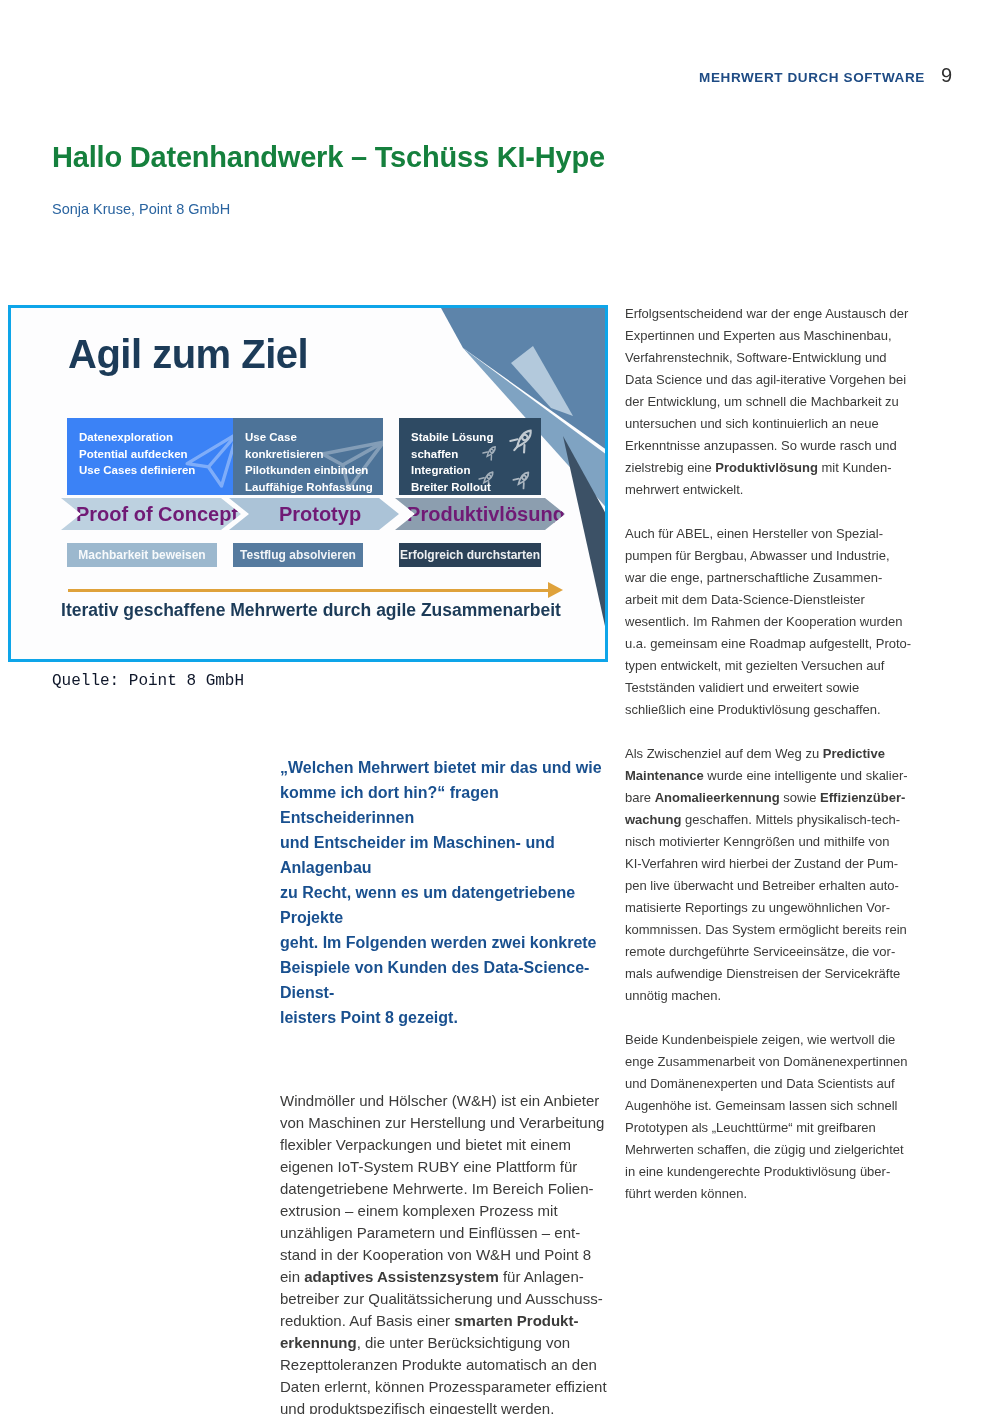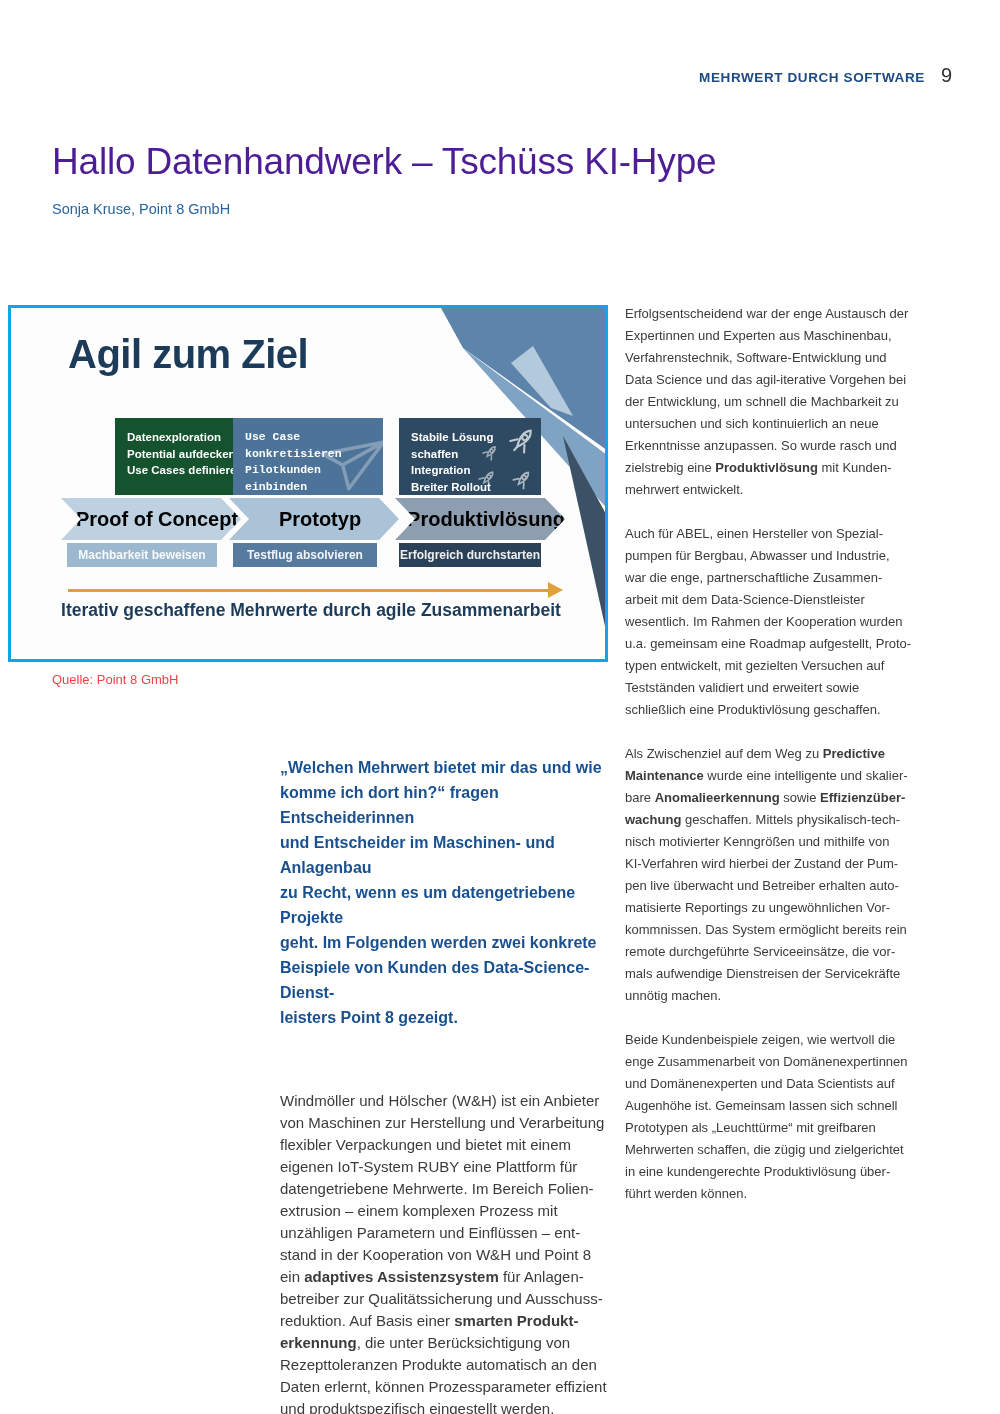--- a/index.html
+++ b/index.html
@@ -14,21 +14,21 @@
   .page-header { position:absolute; top:64px; right:48px; display:flex; align-items:baseline; }
   .running-title {
     font-size:13.5px; font-weight:700; letter-spacing:0.6px;
     color:#1e4b84;
   }
   .page-number { font-size:20px; color:#2f2f2f; margin-left:16px; font-weight:400; }
 
   
   .article-title {
     position:absolute; left:52px; top:141px; width:700px;
-    font-size:37px; font-weight:400; color:#4c1d95; letter-spacing:-0.2px;
+    font-size:29px; font-weight:700; color:#15803d; letter-spacing:-0.2px;
   }
   .article-byline {
     position:absolute; left:52px; top:201px;
     font-size:14.5px; color:#2a64a0;
   }
 
   
   .figure {
     position:absolute; left:8px; top:305px; width:600px; height:357px;
     background:#fdfdfe; border:3px solid #0ea5e9; overflow:hidden;
@@ -42,58 +42,58 @@
   .decorA { background:#5d84aa; clip-path:polygon(430px 0px, 600px 0px, 600px 145px, 452px 40px); }
   .decorB { background:#7fa3c2; clip-path:polygon(452px 40px, 600px 150px, 600px 205px); }
   .decorC { background:#3c5166; clip-path:polygon(552px 128px, 600px 215px, 600px 345px); }
   .decorD { background:#b3c9dc; clip-path:polygon(500px 55px, 522px 38px, 562px 108px, 540px 100px); }
 
   .phase-box {
     position:absolute; top:110px; height:77px; z-index:3;
     padding:11px 10px 0 12px; overflow:hidden;
     font-size:11.5px; line-height:16.5px; font-weight:700; color:#ffffff;
   }
-  .pb1 { left:56px;  width:180px; background:#14532d;margin-left:48px; }
-  .pb2 { left:222px; width:150px; background:#4d7398;font-family:Liberation Mono, monospace; }
+  .pb1 { left:56px;  width:180px; background:#3b82f6; }
+  .pb2 { left:222px; width:150px; background:#4d7398; }
   .pb3 { left:388px; width:142px; background:#2e4a63; }
   .box-icon { position:absolute; pointer-events:none; }
 
   .chevron {
-    position:absolute; top:190px; height:42px; z-index:3;
+    position:absolute; top:190px; height:32px; z-index:3;
     display:flex; align-items:center; justify-content:center;
-    font-size:20px; font-weight:700; color:#000000;
+    font-size:20px; font-weight:700; color:#701a75;
     clip-path:polygon(0% 0%, calc(100% - 20px) 0%, 100% 50%, calc(100% - 20px) 100%, 0% 100%, 20px 50%);
     padding-left:12px;
   }
   .cv1 { left:50px;  width:180px; background:#bdd1e0; }
   .cv2 { left:218px; width:170px; background:#abc3d7; }
   .cv3 { left:384px; width:170px; background:#8c9eaf; }
 
   .phase-bar {
     position:absolute; top:235px; height:24px; z-index:3;
     text-align:center; line-height:24px;
     font-size:12px; font-weight:700; color:rgba(255,255,255,0.92);
   }
   .bar1 { left:56px;  width:150px; background:#9cb8ce; }
-  .bar2 { left:222px; width:144px; background:#567b9f; }
+  .bar2 { left:222px; width:130px; background:#567b9f; }
   .bar3 { left:388px; width:142px; background:#2b4157; }
 
   .gold-arrow { position:absolute; top:281px; left:57px; width:482px; height:3px; background:#dfa23b; z-index:3; }
   .gold-arrow-head {
     position:absolute; top:274px; left:537px; width:0; height:0; z-index:3;
     border-left:15px solid #dfa23b; border-top:8.5px solid transparent; border-bottom:8.5px solid transparent;
   }
   .fig-arrow-caption {
     position:absolute; top:292px; left:0; width:600px; z-index:3;
     text-align:center; font-size:17.5px; font-weight:700; color:#1c3b58;
   }
 
   .figure-caption {
     position:absolute; left:52px; top:672px;
-    font-size:13px; color:#ef4444;
+    font-size:16px; color:#0f172a;font-family:Liberation Mono, monospace;
   }
 
   
   .pre { white-space:pre-line; }
   .bold { font-weight:700; }
 
   .middle-column { position:absolute; left:280px; top:755px; width:330px; }
   .lead-paragraph {
     font-size:16px; line-height:25px; font-weight:700; color:#19508f;
   }

